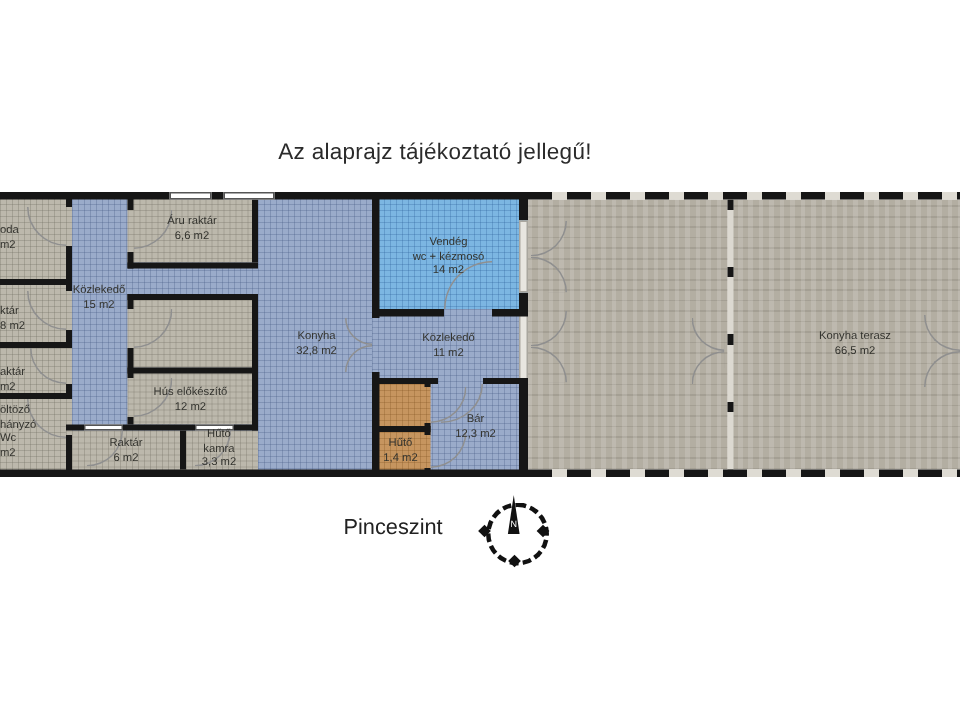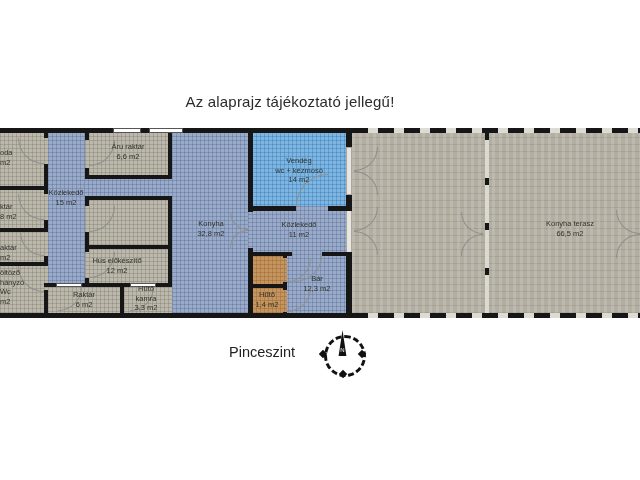--- a/index.html
+++ b/index.html
@@ -166,21 +166,21 @@
   </div>
 
   <div class="rlabel" style="left:21px;top:188px;width:90px">
     <span class="ln">Közlekedő</span>
     <span class="ln">15 m2</span>
   </div>
   <div class="rlabel" style="left:83px;top:142px;width:90px">
     <span class="ln">Áru raktár</span>
     <span class="ln">6,6 m2</span>
   </div>
-  <div class="rlabel" style="left:72px;top:256px;width:90px">
+  <div class="rlabel" style="left:82px;top:256px;width:90px">
     <span class="ln">Hús előkészítő</span>
     <span class="ln">12 m2</span>
   </div>
   <div class="rlabel" style="left:39px;top:290px;width:90px">
     <span class="ln">Raktár</span>
     <span class="ln">6 m2</span>
   </div>
   <div class="rlabel" style="left:101px;top:284px;width:90px">
     <span class="ln">Hűtő</span>
     <span class="ln">kamra</span>

